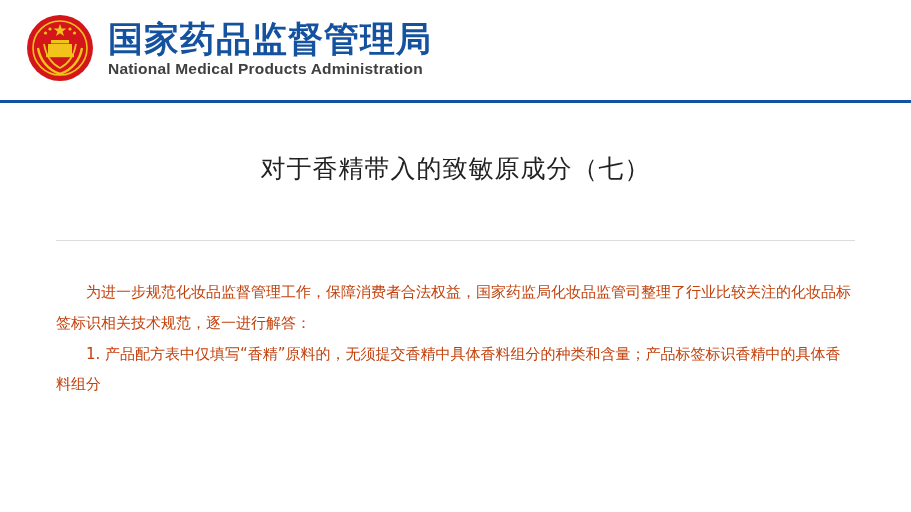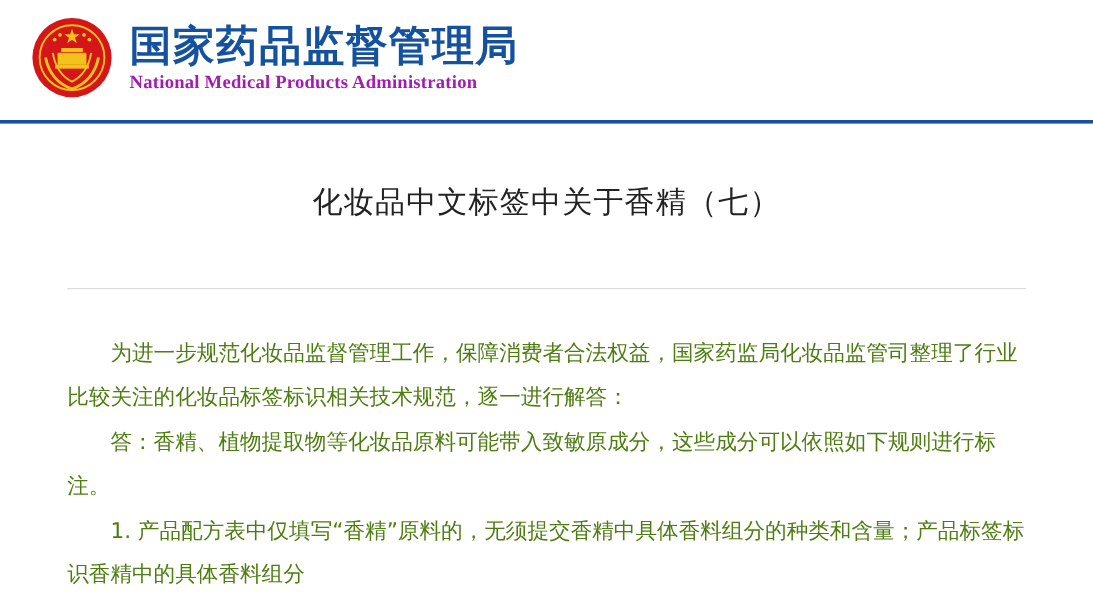--- a/index.html
+++ b/index.html
@@ -55,24 +55,24 @@
   }
   .brand-cn {
     font-family: "DejaVu Sans", sans-serif;
     font-size: 35px;
     font-weight: bold;
     color: #14519e;
     letter-spacing: 1px;
     line-height: 1.15;
   }
   .brand-en {
-    font-family: Liberation Serif, serif;
+    font-family: Liberation Sans, sans-serif;
     font-size: 15.5px;
     font-weight: bold;
-    color: #a21caf;
+    color: #404040;
     letter-spacing: 0.2px;
     margin-top: 0;
     line-height: 1.1;
   }
 
   
   .article {
     padding: 0 56px;
   }
   .article-title {
@@ -85,22 +85,22 @@
     padding: 56px 0 0 0;
     letter-spacing: 1px;
   }
   .title-rule {
     margin-top: 55px;
     border-top: 1px solid #dcdcdc;
   }
 
   .body-text {
     font-family: "DejaVu Sans", sans-serif;
-    font-size: 18px;
-    color: #4d7c0f;
+    font-size: 15px;
+    color: #c2410c;
     line-height: 2.05;
     margin: 0;
     padding: 0;
     white-space: normal;
   }
   .para-intro {
     padding-top: 36px;
     text-indent: 2em;
   }
   .para-q {
@@ -144,21 +144,20 @@
       </svg>
     </div>
     <div class="brand-text">
       <div class="brand-cn">国家药品监督管理局</div>
       <div class="brand-en">National Medical Products Administration</div>
     </div>
     <div class="header-rule"></div>
   </div>
 
   <div class="article">
-    <h1 class="article-title">化妆品中文标签中关于香精（七）</h1>
+    <h1 class="article-title">对于香精带入的致敏原成分（七）</h1>
     <div class="title-rule"></div>
 
     <p class="body-text para-intro">为进一步规范化妆品监督管理工作，保障消费者合法权益，国家药监局化妆品监管司整理了行业比较关注的化妆品标签标识相关技术规范，逐一进行解答：</p>
-    <p class="body-text para-a">答：香精、植物提取物等化妆品原料可能带入致敏原成分，这些成分可以依照如下规则进行标注。</p>
     <p class="body-text para-item">1. 产品配方表中仅填写“香精”原料的，无须提交香精中具体香料组分的种类和含量；产品标签标识香精中的具体香料组分</p>
   </div>
 
 </div>
 
 </body></html>

